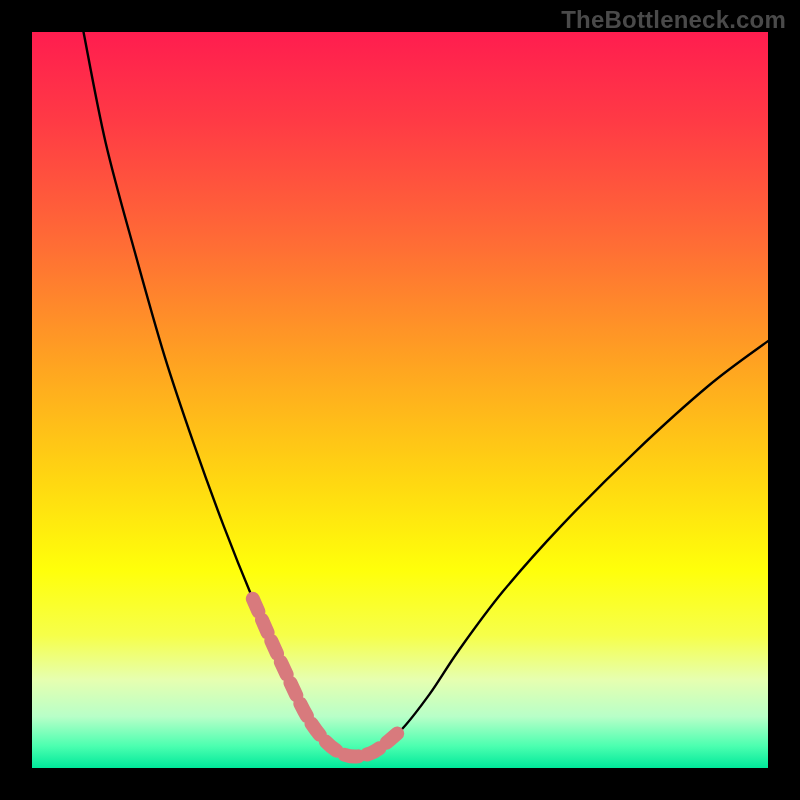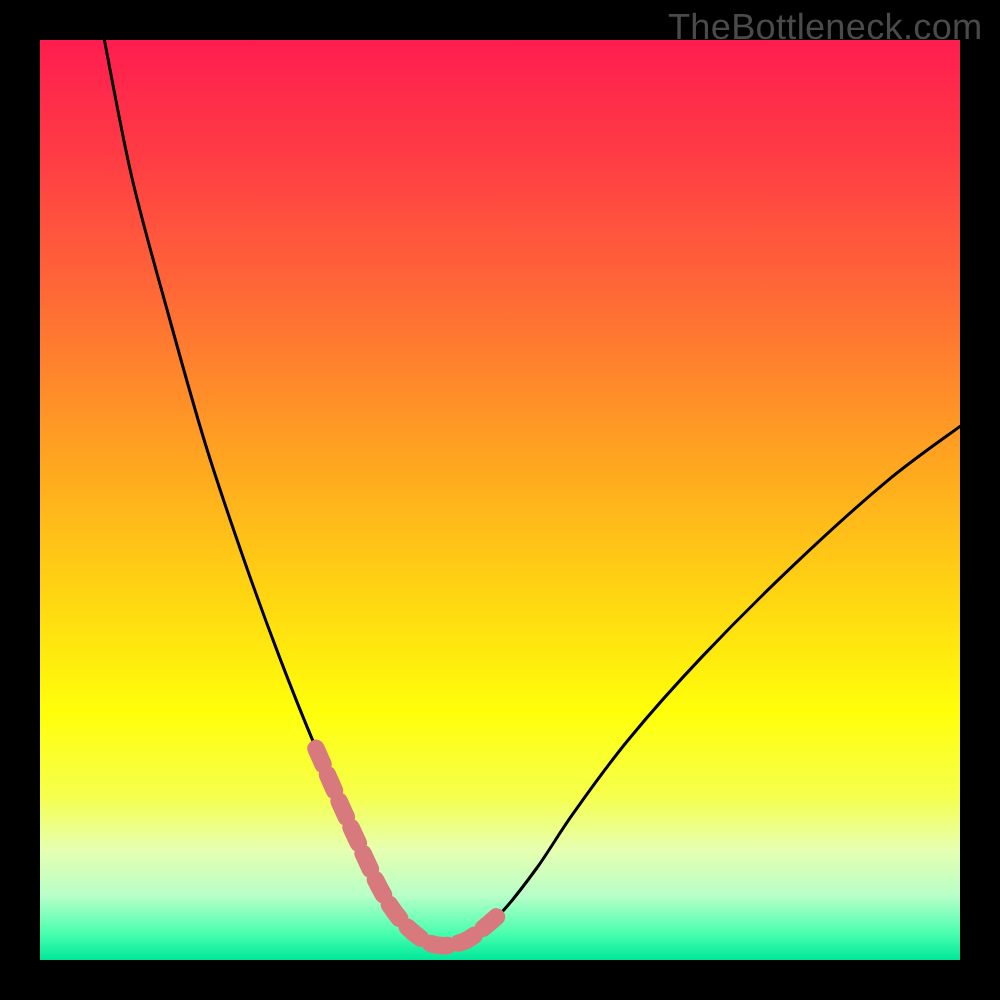--- a/index.html
+++ b/index.html
@@ -30,23 +30,23 @@
   }
   .curve-layer {
     position: absolute;
     inset: 0;
   }
   .watermark {
     position: absolute;
     top: 6px;
     right: 14px;
     color: #4a4a4a;
-    font-size: 29px;
+    font-size: 24px;
     letter-spacing: 0.2px;
-    font-weight: 400;
+    font-weight: 700;
     user-select: none;
   }
 </style>
 </head>
 <body>
 
 <div class="frame">
 
   <div class="plot">
 

